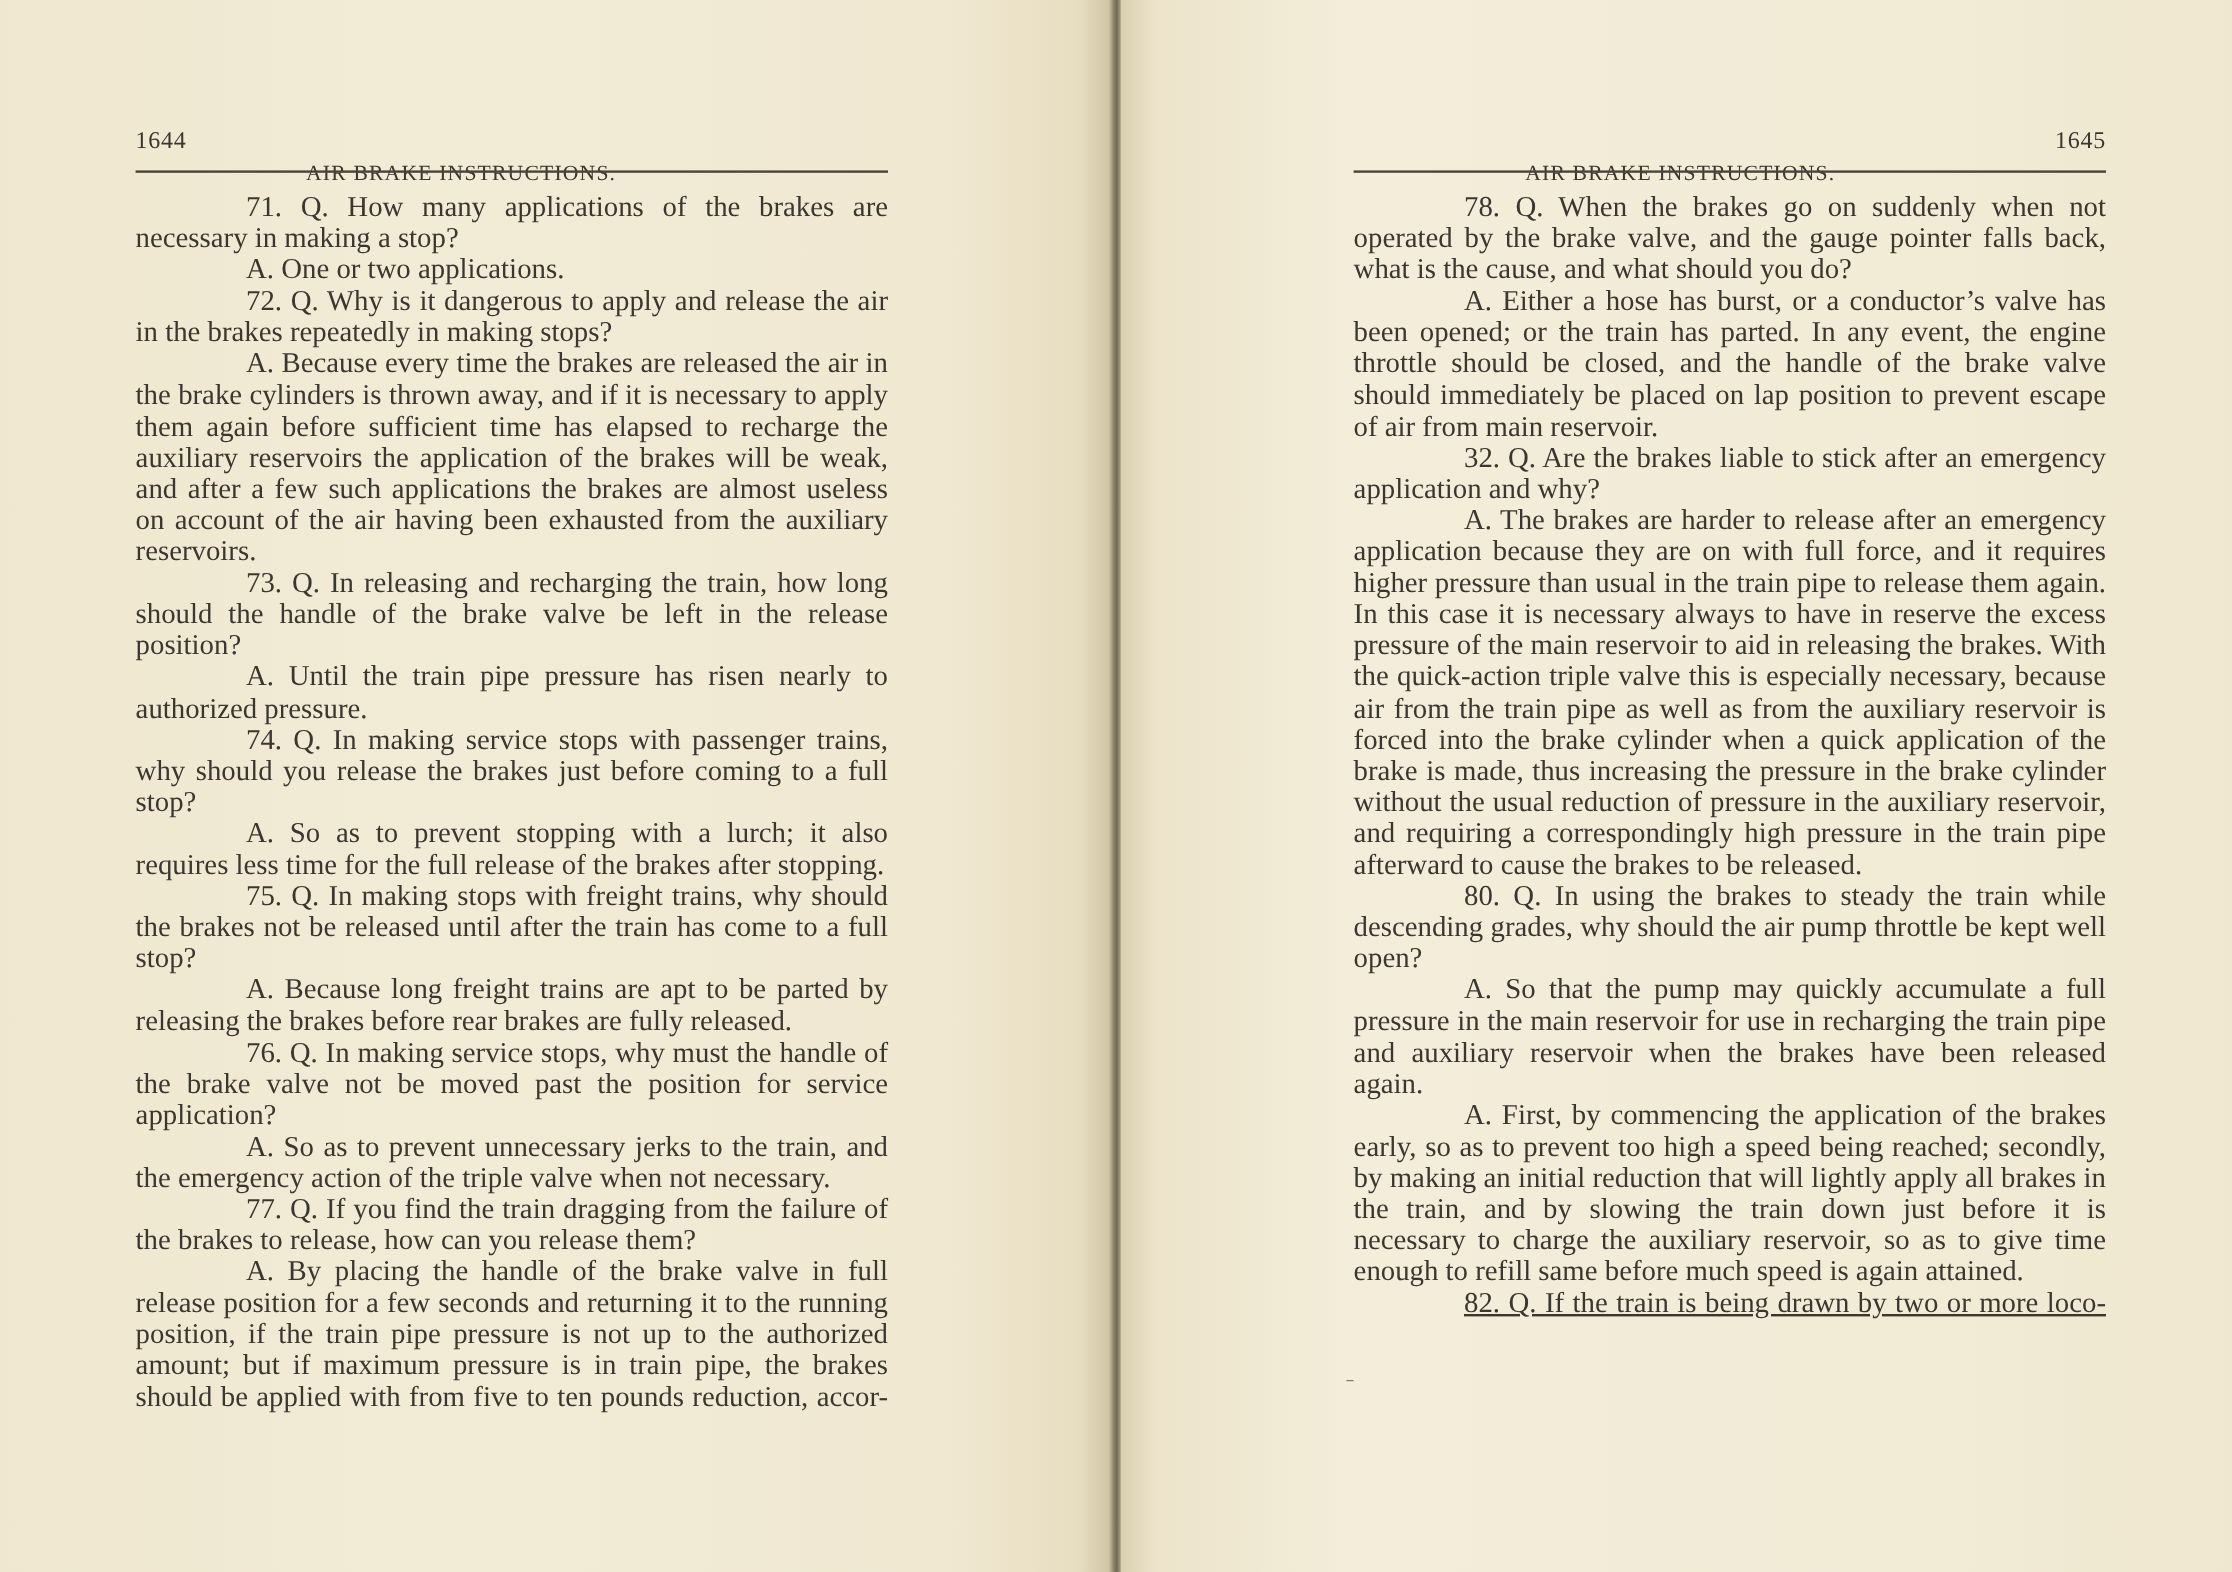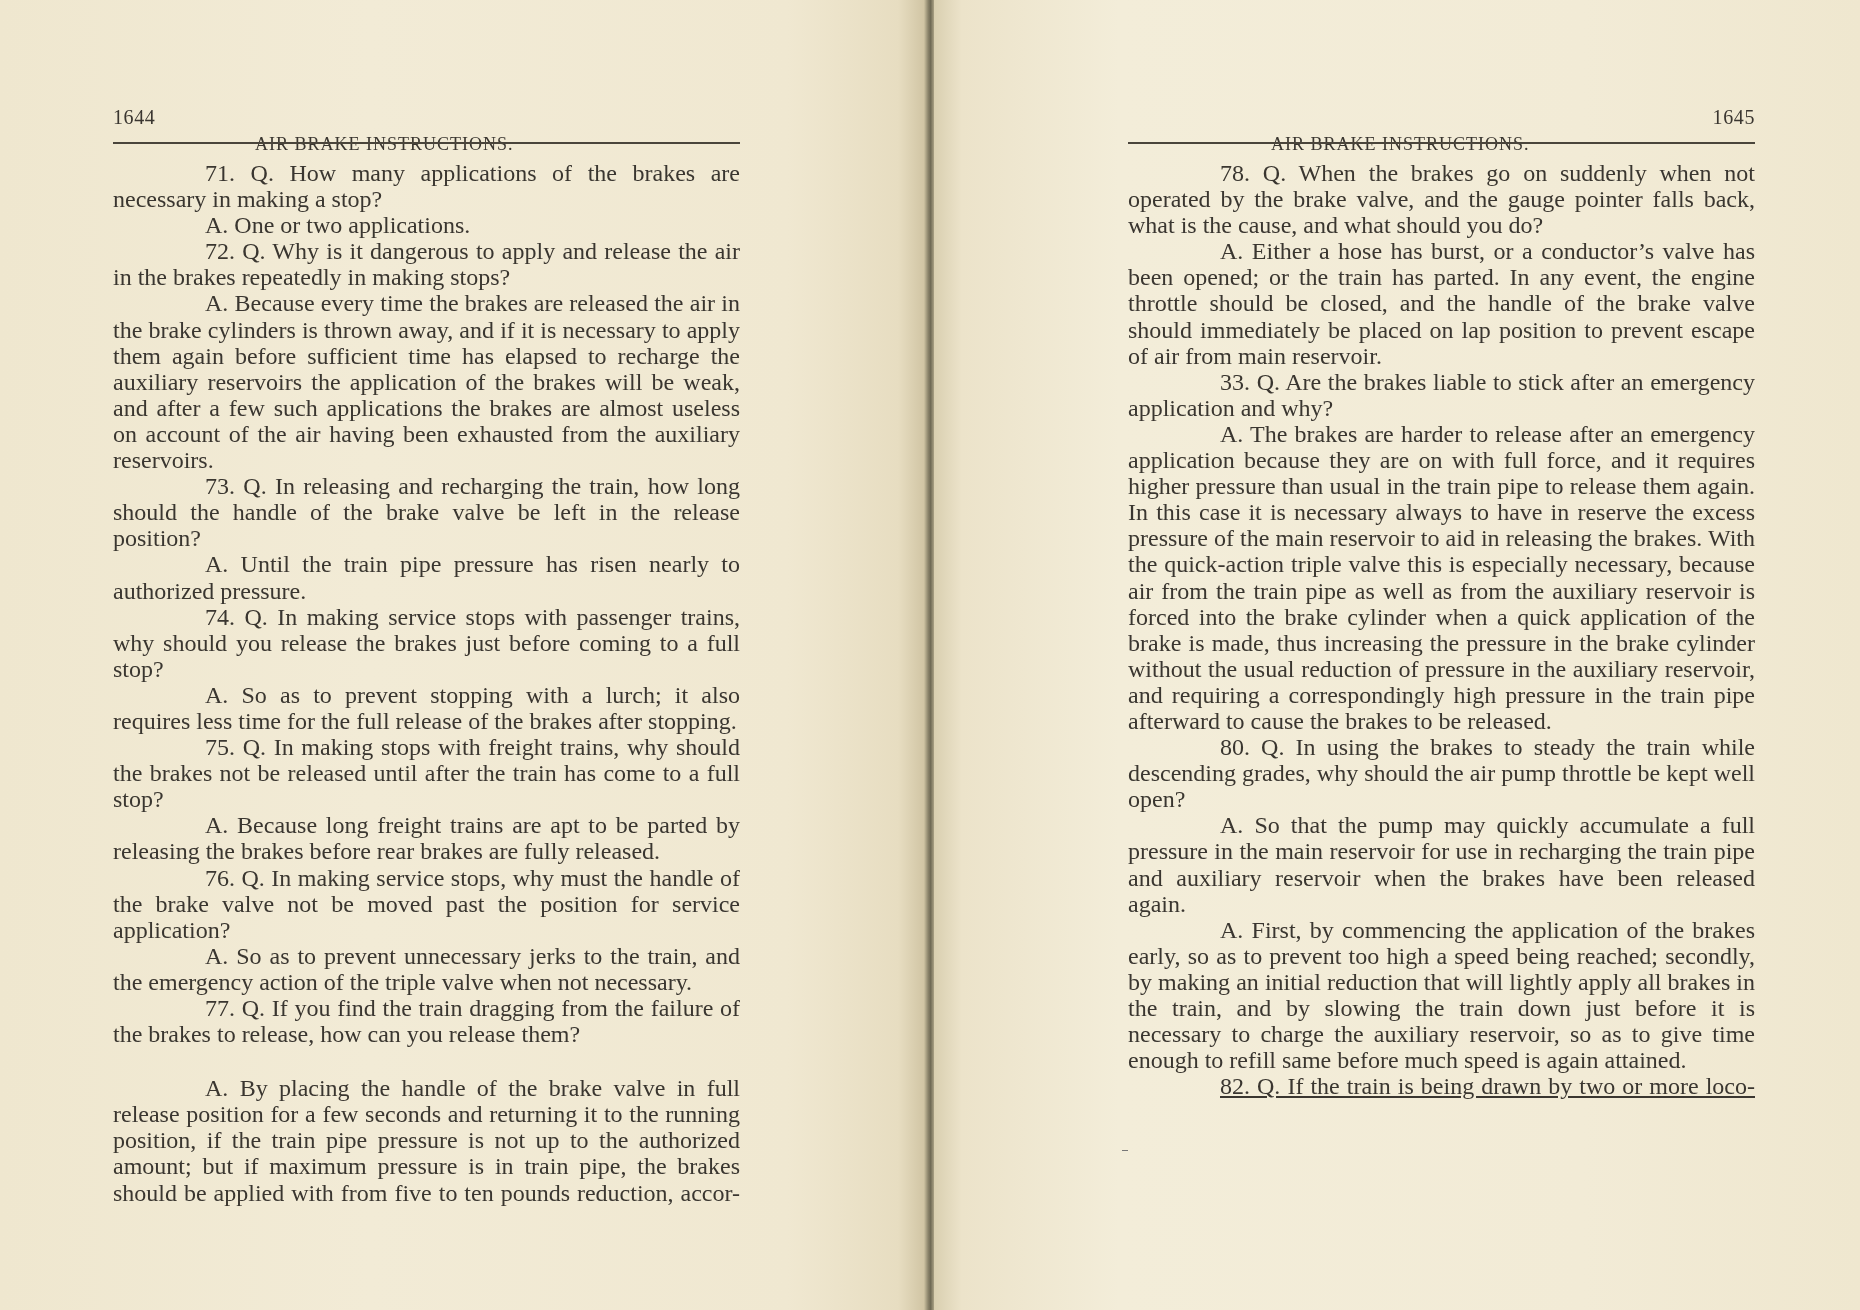--- a/index.html
+++ b/index.html
@@ -59,37 +59,37 @@
     <p class="para indent">A. Because every time the brakes are released the air in the brake cylinders is thrown away, and if it is necessary to apply them again before sufficient time has elapsed to recharge the auxiliary reservoirs the application of the brakes will be weak, and after a few such applications the brakes are almost useless on account of the air having been exhausted from the auxiliary reservoirs.</p>
     <p class="para indent">73. Q. In releasing and recharging the train, how long should the handle of the brake valve be left in the release position?</p>
     <p class="para indent">A. Until the train pipe pressure has risen nearly to authorized pressure.</p>
     <p class="para indent">74. Q. In making service stops with passenger trains, why should you release the brakes just before coming to a full stop?</p>
     <p class="para indent">A. So as to prevent stopping with a lurch; it also requires less time for the full release of the brakes after stopping.</p>
     <p class="para indent">75. Q. In making stops with freight trains, why should the brakes not be released until after the train has come to a full stop?</p>
     <p class="para indent">A. Because long freight trains are apt to be parted by releasing the brakes before rear brakes are fully released.</p>
     <p class="para indent">76. Q. In making service stops, why must the handle of the brake valve not be moved past the position for service application?</p>
     <p class="para indent">A. So as to prevent unnecessary jerks to the train, and the emergency action of the triple valve when not necessary.</p>
     <p class="para indent">77. Q. If you find the train dragging from the failure of the brakes to release, how can you release them?</p>
-    <p class="para indent" style="text-align-last:justify;margin-top:28px;">A. By placing the handle of the brake valve in full release position for a few seconds and returning it to the running position, if the train pipe pressure is not up to the authorized amount; but if maximum pressure is in train pipe, the brakes should be applied with from five to ten pounds reduction, accor-</p>
+    <p class="para indent" style="text-align-last:justify;">A. By placing the handle of the brake valve in full release position for a few seconds and returning it to the running position, if the train pipe pressure is not up to the authorized amount; but if maximum pressure is in train pipe, the brakes should be applied with from five to ten pounds reduction, accor-</p>
   </div>
 </div>
 
 <div class="spine"></div>
 
 <div id="right-page" class="page">
   <div class="running-head" style="left:194px;width:627px;">
     <span class="title" style="left:143px;">AIR BRAKE INSTRUCTIONS.</span>
     <span class="folio" style="right:0;">1645</span>
   </div>
   <div class="head-rule" style="left:194px;width:627px;"></div>
 
   <div class="body-text" style="left:194px;width:627px;">
     <p class="para indent">78. Q. When the brakes go on suddenly when not operated by the brake valve, and the gauge pointer falls back, what is the cause, and what should you do?</p>
     <p class="para indent">A. Either a hose has burst, or a conductor’s valve has been opened; or the train has parted.  In any event, the engine throttle should be closed, and the handle of the brake valve should immediately be placed on lap position to prevent escape of air from main reservoir.</p>
-    <p class="para indent">33. Q. Are the brakes liable to stick after an emergency application and why?</p>
+    <p class="para indent">32. Q. Are the brakes liable to stick after an emergency application and why?</p>
     <p class="para indent">A. The brakes are harder to release after an emergency application because they are on with full force, and it requires higher pressure than usual in the train pipe to release them again. In this case it is necessary always to have in reserve the excess pressure of the main reservoir to aid in releasing the brakes. With the quick-action triple valve this is especially necessary, because air from the train pipe as well as from the auxiliary reservoir is forced into the brake cylinder when a quick application of the brake is made, thus increasing the pressure in the brake cylinder without the usual reduction of pressure in the auxiliary reservoir, and requiring a correspondingly high pressure in the train pipe afterward to cause the brakes to be released.</p>
     <p class="para indent">80. Q. In using the brakes to steady the train while descending grades, why should the air pump throttle be kept well open?</p>
     <p class="para indent">A. So that the pump may quickly accumulate a full pressure in the main reservoir for use in recharging the train pipe and auxiliary reservoir when the brakes have been released again.</p>
     <p class="para indent">A. First, by commencing the application of the brakes early, so as to prevent too high a speed being reached; secondly, by making an initial reduction that will lightly apply all brakes in the train, and by slowing the train down just before it is necessary to charge the auxiliary reservoir, so as to give time enough to refill same before much speed is again attained.</p>
     <p class="para indent" style="text-align-last:justify;text-decoration:underline;">82. Q. If the train is being drawn by two or more loco-</p>
   </div>
   <div class="mark" style="left:188px;top:1150px;"></div>
 </div>
 
 </body></html>

